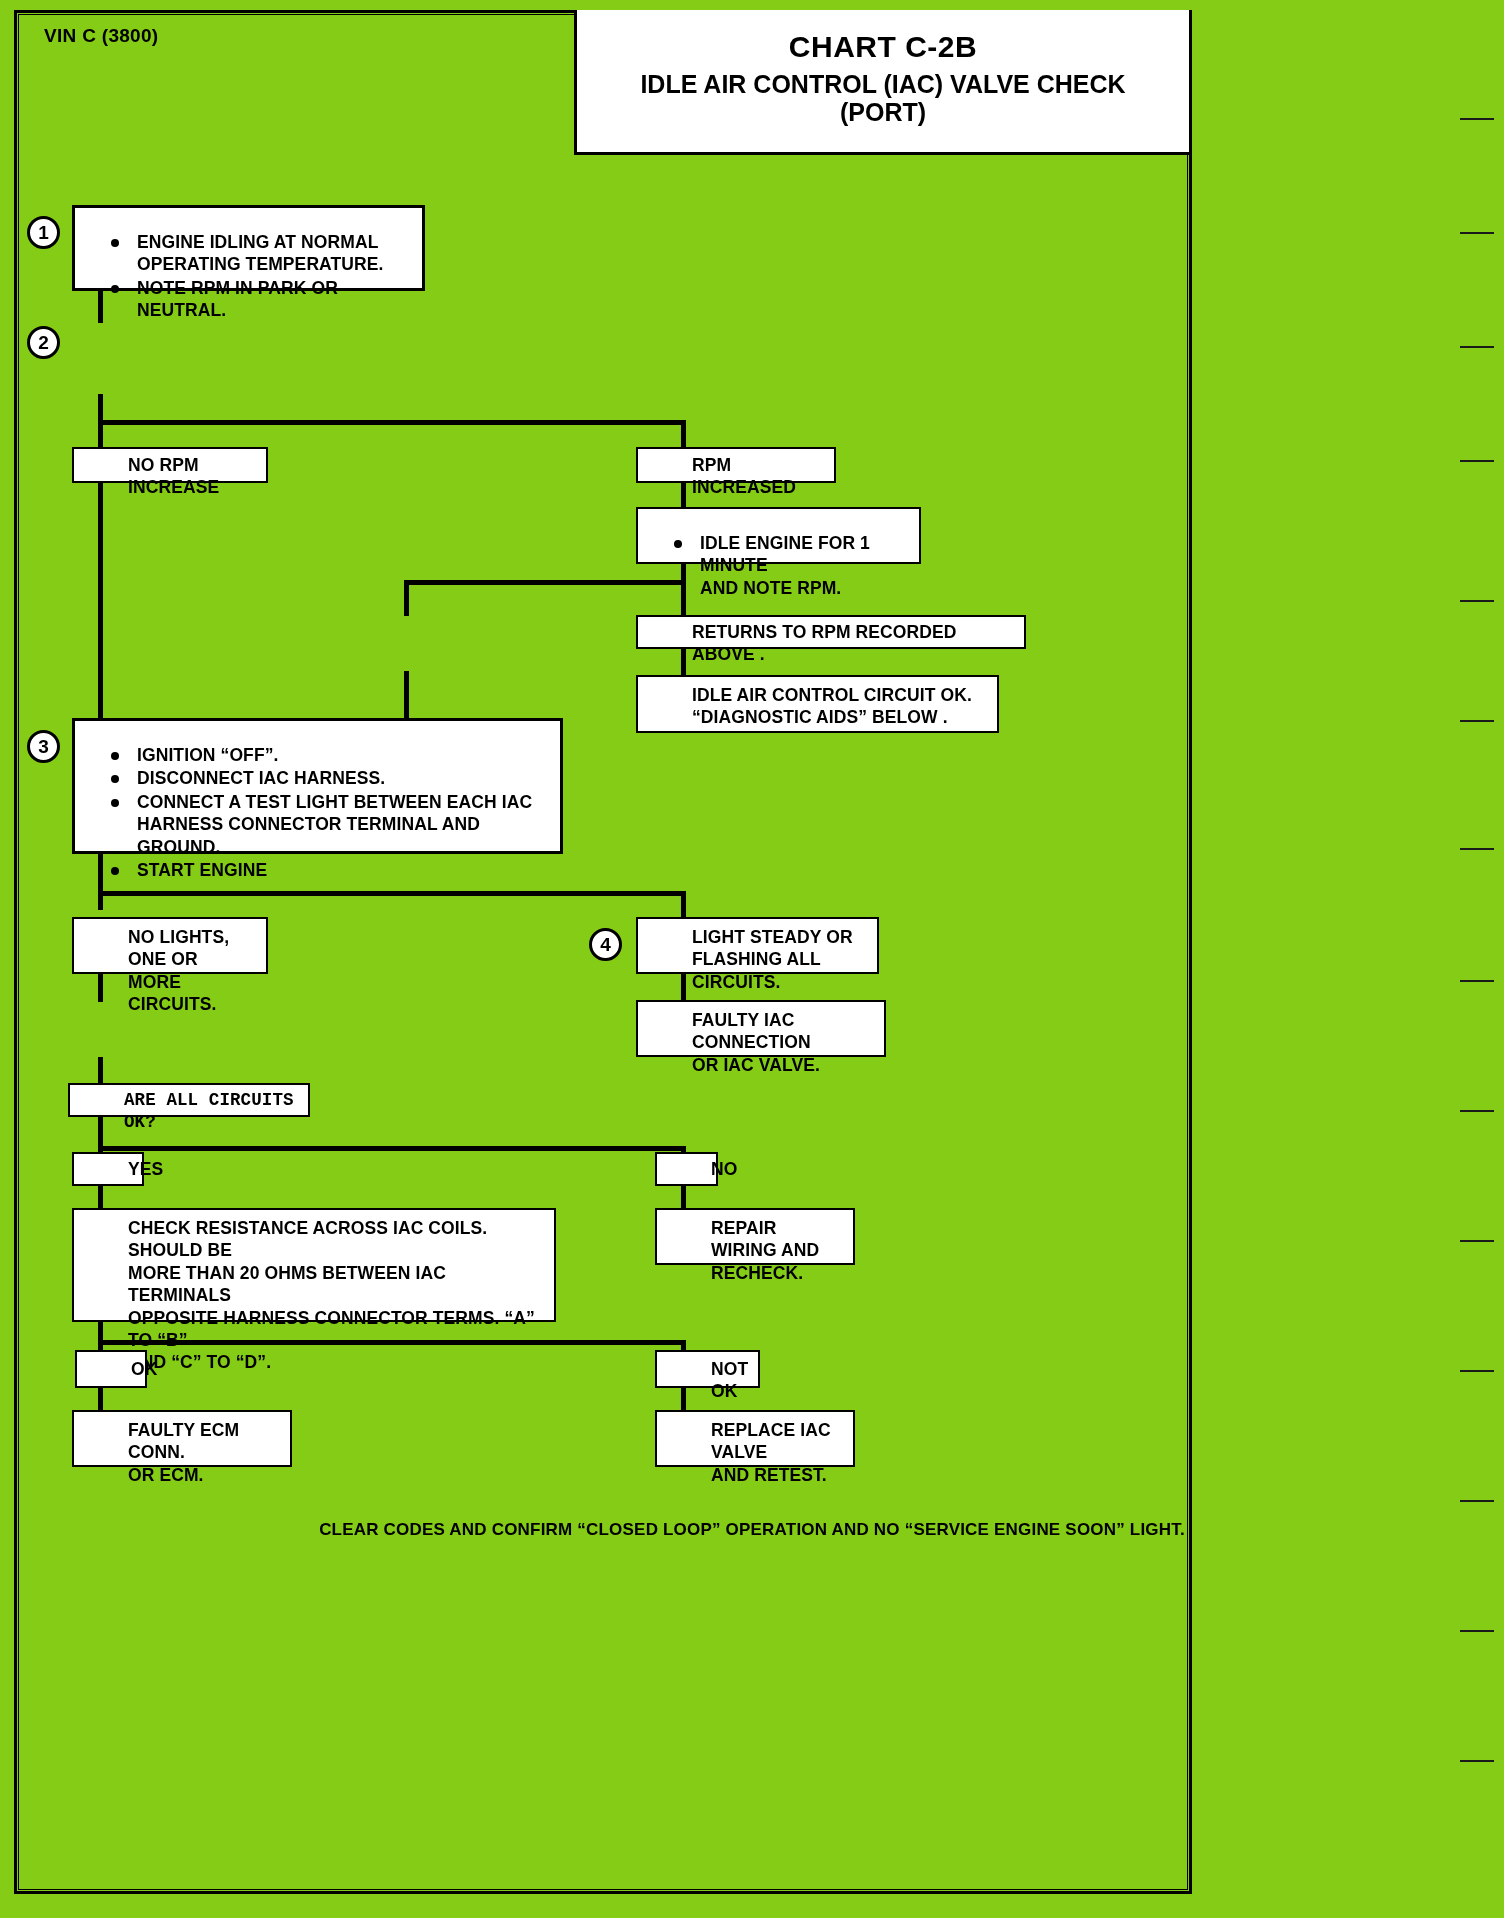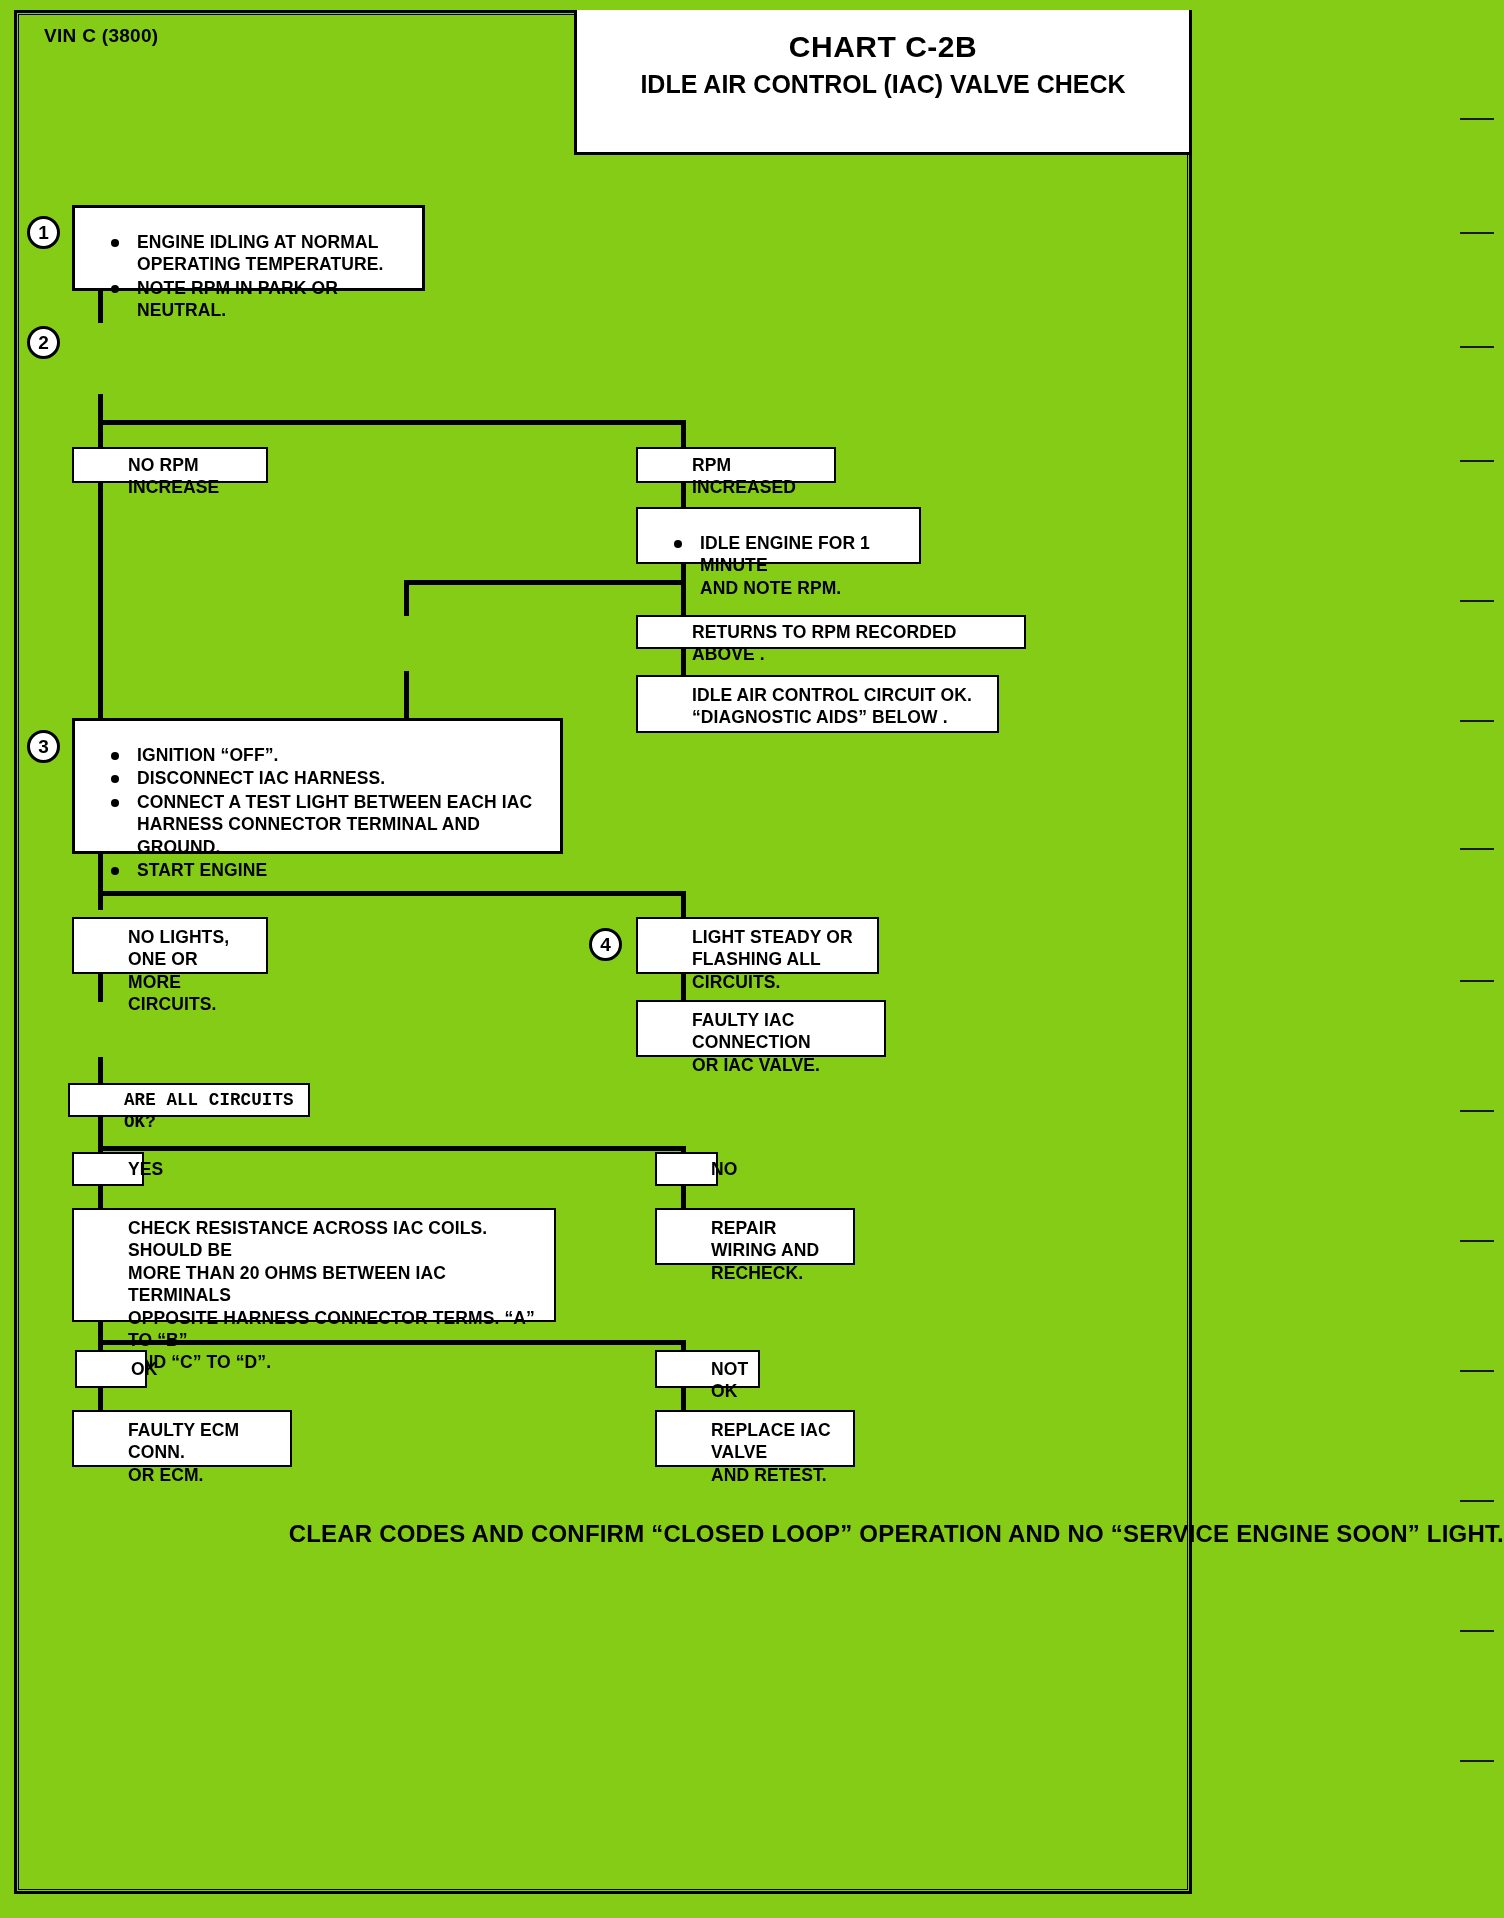--- a/index.html
+++ b/index.html
@@ -109,22 +109,22 @@
   
   .conn{position:absolute;background:#000;}
   .vline{width:5px;}
   .hline{height:5px;}
 
   
   .footer-note{
     position:absolute;
     left:0; right:0;
     top:1826px;
-    text-align:right;
-    font-size:24px;
+    text-align:center;
+    font-size:17px;
     font-weight:bold;
     letter-spacing:.2px;
   }
 </style>
 </head>
 <body>
 
 <div id="page">
 
   <div class="page-border"></div>
@@ -145,20 +145,21 @@
     <div class="tick" style="top:1500px"></div>
     <div class="tick" style="top:1630px"></div>
     <div class="tick" style="top:1760px"></div>
   </div>
 
   <div class="vin">VIN C (3800)</div>
 
   <div class="title-block">
     <div class="chart-no">CHART C-2B</div>
     <div class="chart-title">IDLE AIR CONTROL (IAC) VALVE CHECK</div>
+    <div class="chart-title">(PORT)</div>
   </div>
 
   <div class="step-circle" style="left:27px;top:216px;">1</div>
   <div class="box" style="left:72px;top:205px;width:353px;height:86px;">
     <ul>
       <li>ENGINE IDLING AT NORMAL
 OPERATING TEMPERATURE.</li>
       <li>NOTE RPM IN PARK OR  NEUTRAL.</li>
     </ul>
   </div>

